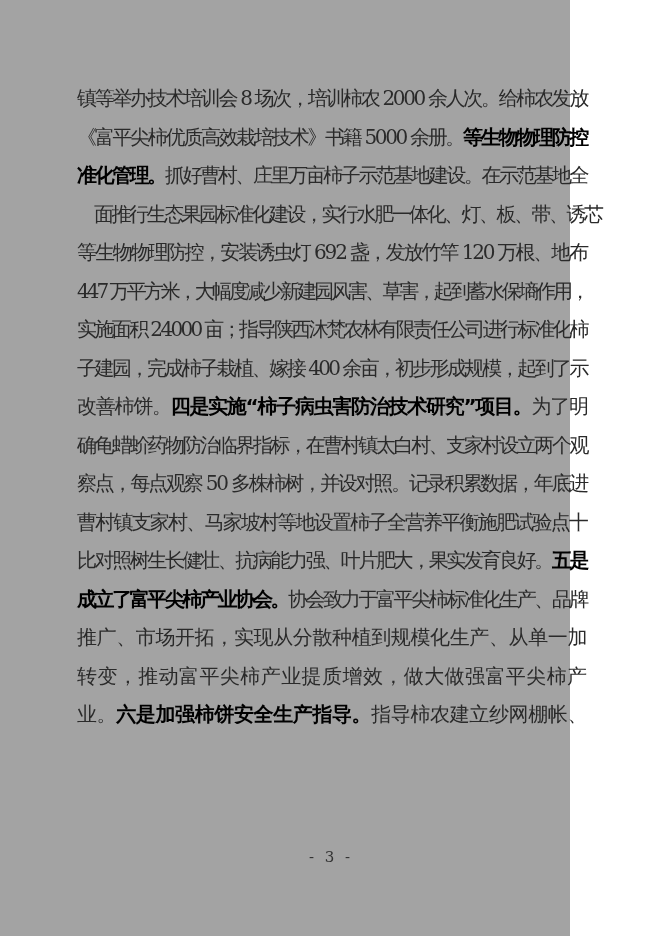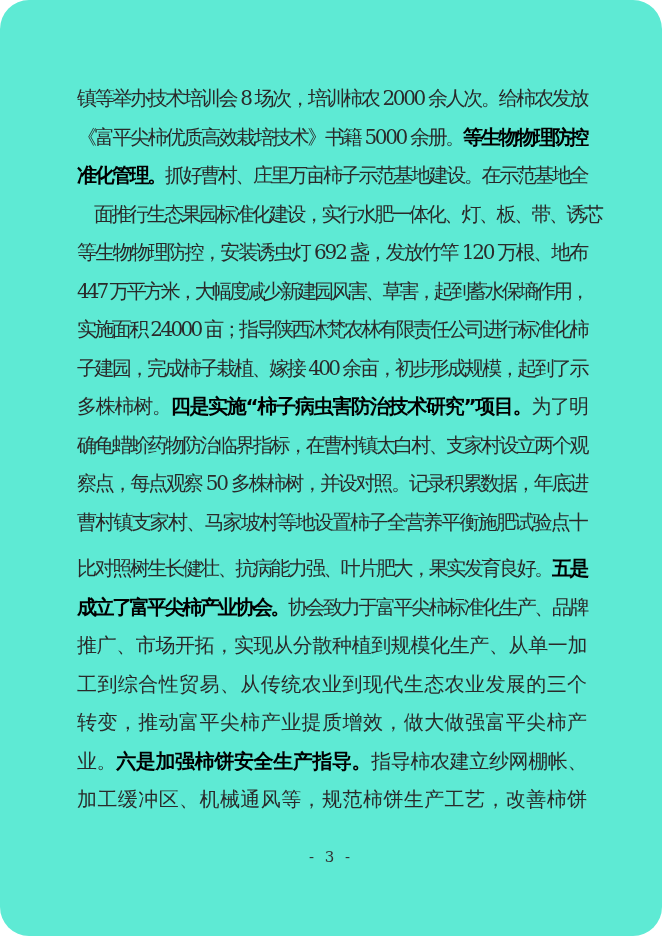--- a/index.html
+++ b/index.html
@@ -11,24 +11,23 @@
       width: 662px;
       height: 936px;
       position: relative;
       overflow: hidden;
       font-family: "DejaVu Serif", "Liberation Serif", serif;
       color: #2a2a2a;
     }
     .page {
       position: absolute;
       left: 0; top: 0;
-      width: 662px;
+      width: 570px;
       height: 936px;
-      background: #5eead4;
-      border-radius: 29px;
+      background: #a3a3a3;
     }
     .body-text {
       position: absolute;
       left: 77px;
       top: 84px;
       width: 510px;
     }
     .line {
       height: 38.5px;
       line-height: 28px;
@@ -62,27 +61,25 @@
 <div class="page">
   <div class="body-text" id="body-text">
     <div class="line" style="display: block; letter-spacing: -2.39px;"><span>镇等举办技术培训会 8 场次，培训柿农 2000 余人次。给柿农发放</span></div>
     <div class="line" style="display: block; letter-spacing: -2.39px;"><span>《富平尖柿优质高效栽培技术》书籍 5000 余册。</span><span class="b">等生物物理防控</span></div>
     <div class="line" style="display: block; letter-spacing: -2.5px;"><span class="b">准化管理。</span><span>抓好曹村、庄里万亩柿子示范基地建设。在示范基地全</span></div>
     <div class="line" style="display: block; letter-spacing: -2.5px; margin-left: 17px;"><span>面推行生态果园标准化建设，实行水肥一体化、灯、板、带、诱芯</span></div>
     <div class="line" style="display: block; letter-spacing: -2.18px;"><span>等生物物理防控，安装诱虫灯 692 盏，发放竹竿 120 万根、地布</span></div>
     <div class="line" style="display: block; letter-spacing: -3px;"><span>447 万平方米，大幅度减少新建园风害、草害，起到蓄水保墒作用，</span></div>
     <div class="line" style="display: block; letter-spacing: -2.69px;"><span>实施面积 24000 亩；指导陕西沐梵农林有限责任公司进行标准化柿</span></div>
     <div class="line" style="display: block; letter-spacing: -2.61px;"><span>子建园，完成柿子栽植、嫁接 400 余亩，初步形成规模，起到了示</span></div>
-    <div class="line" style="display: block; letter-spacing: -2px;"><span>多株柿树。</span><span class="b">四是实施“柿子病虫害防治技术研究”项目。</span><span>为了明</span></div>
+    <div class="line" style="display: block; letter-spacing: -2px;"><span>改善柿饼。</span><span class="b">四是实施“柿子病虫害防治技术研究”项目。</span><span>为了明</span></div>
     <div class="line" style="display: block; letter-spacing: -2.5px;"><span>确龟蜡蚧药物防治临界指标，在曹村镇太白村、支家村设立两个观</span></div>
     <div class="line" style="display: block; letter-spacing: -2.27px;"><span>察点，每点观察 50 多株柿树，并设对照。记录积累数据，年底进</span></div>
     <div class="line" style="display: block; letter-spacing: -1.85px;"><span>曹村镇支家村、马家坡村等地设置柿子全营养平衡施肥试验点十</span></div>
-    <div class="line" style="display: block; letter-spacing: -2.5px; margin-top: 8px;"><span>比对照树生长健壮、抗病能力强、叶片肥大，果实发育良好。</span><span class="b">五是</span></div>
+    <div class="line" style="display: block; letter-spacing: -2.5px;"><span>比对照树生长健壮、抗病能力强、叶片肥大，果实发育良好。</span><span class="b">五是</span></div>
     <div class="line" style="display: block; letter-spacing: -2.5px;"><span class="b">成立了富平尖柿产业协会。</span><span>协会致力于富平尖柿标准化生产、品牌</span></div>
     <div class="line" style="display: block; letter-spacing: -0.4px;"><span>推广、市场开拓，实现从分散种植到规模化生产、从单一加</span></div>
-    <div class="line" style="display: block; letter-spacing: 0.42px;"><span>工到综合性贸易、从传统农业到现代生态农业发展的三个</span></div>
     <div class="line" style="display: block; letter-spacing: 0.42px;"><span>转变，推动富平尖柿产业提质增效，做大做强富平尖柿产</span></div>
     <div class="line" style="display: block; letter-spacing: -0.4px;"><span>业。</span><span class="b">六是加强柿饼安全生产指导。</span><span>指导柿农建立纱网棚帐、</span></div>
-    <div class="line" style="display: block; letter-spacing: 0.42px;"><span>加工缓冲区、机械通风等，规范柿饼生产工艺，改善柿饼</span></div>
   </div>
 
   <div class="page-number">- 3 -</div>
 </div>
 
 </body></html>

